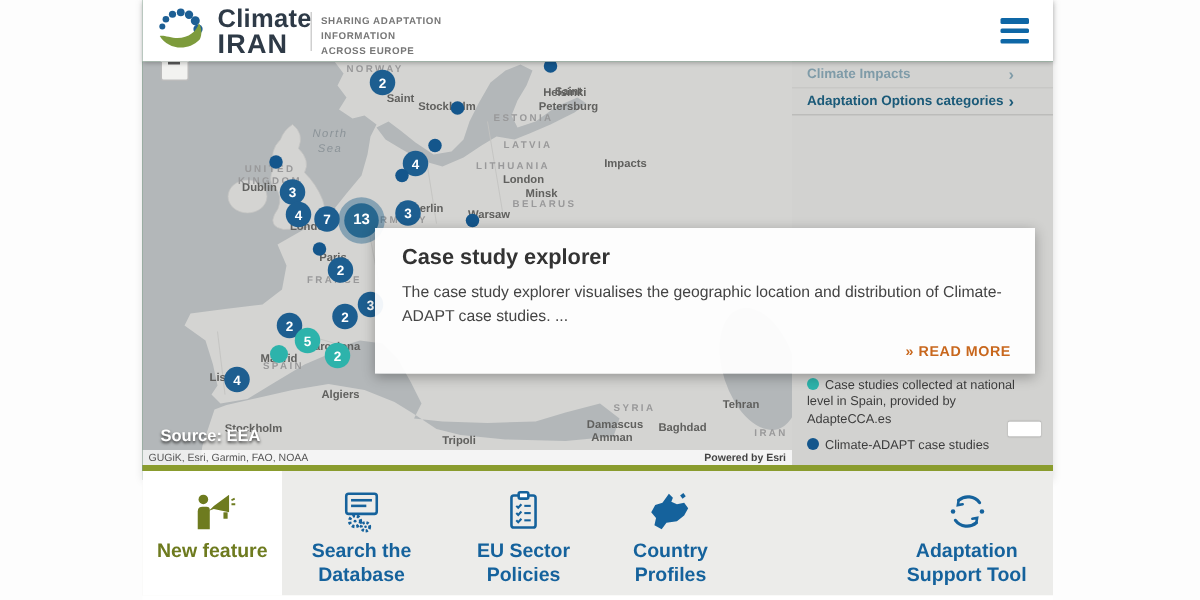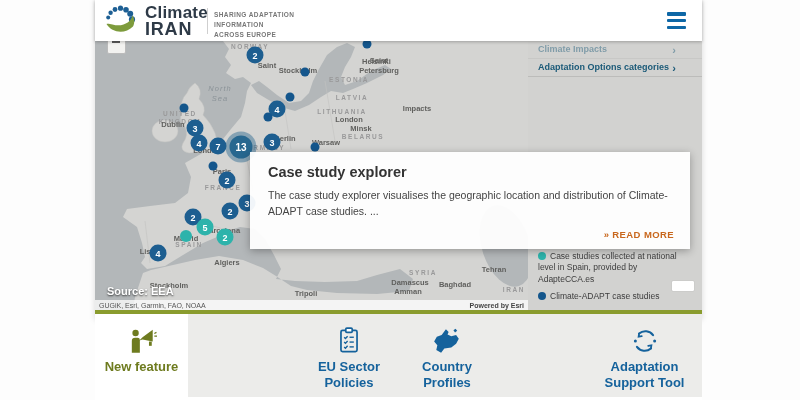--- a/index.html
+++ b/index.html
@@ -297,20 +297,34 @@
             <circle cx="8" cy="6.5" r="3" fill="#6e7b1f"></circle>
             <path d="M4.5,25 L4.5,14 Q4.5,11 7.5,11 L10,11 Q12,11 12,13 L12,25 Z" fill="#6e7b1f"></path>
             <path d="M11.5,13.5 L14.5,10.5 L24,3.5 L24,14.5 L14.5,12.5 Z" fill="#6e7b1f"></path>
             <rect x="20.5" y="14.5" width="2.6" height="4" fill="#6e7b1f"></rect>
             <path d="M25.5,7 L27.5,6 M25.5,9.5 L28,9.5" stroke="#6e7b1f" stroke-width="1.2"></path>
           </svg>
         </div>
         <div class="lab">New feature</div>
       </div>
 
+      <div class="nav-item" style="left:100px;width:92px;">
+        <div class="icon">
+          <svg width="30" height="30" viewBox="0 0 28 28" fill="none" stroke="#15629c" stroke-width="1.6">
+            <rect x="4.5" y="3" width="19" height="12.5" rx="1.5"></rect>
+            <line x1="7.5" y1="7" x2="20.5" y2="7"></line>
+            <line x1="7.5" y1="10.5" x2="17" y2="10.5"></line>
+            <circle cx="10" cy="20" r="3.4" stroke-dasharray="1.6 1.2" stroke-width="2"></circle>
+            <circle cx="10" cy="20" r="0.9" fill="#15629c" stroke="none"></circle>
+            <circle cx="16.5" cy="23.5" r="2.6" stroke-dasharray="1.4 1.1" stroke-width="1.8"></circle>
+            <circle cx="16.5" cy="23.5" r="0.8" fill="#15629c" stroke="none"></circle>
+          </svg>
+        </div>
+        <div class="lab">Search the Database</div>
+      </div>
 
       <div class="nav-item" style="left:205px;width:98px;">
         <div class="icon">
           <svg width="30" height="30" viewBox="0 0 28 28" fill="none" stroke="#15629c" stroke-width="1.6">
             <rect x="6.5" y="4" width="15" height="20" rx="1.5"></rect>
             <rect x="11" y="2" width="6" height="4" rx="1" fill="#fff"></rect>
             <path d="M9.5,10.5 l1.2,1.2 2,-2.2" stroke-width="1.3"></path>
             <line x1="14.5" y1="10.5" x2="18.5" y2="10.5" stroke-width="1.3"></line>
             <path d="M9.5,15 l1.2,1.2 2,-2.2" stroke-width="1.3"></path>
             <line x1="14.5" y1="15" x2="18.5" y2="15" stroke-width="1.3"></line>

